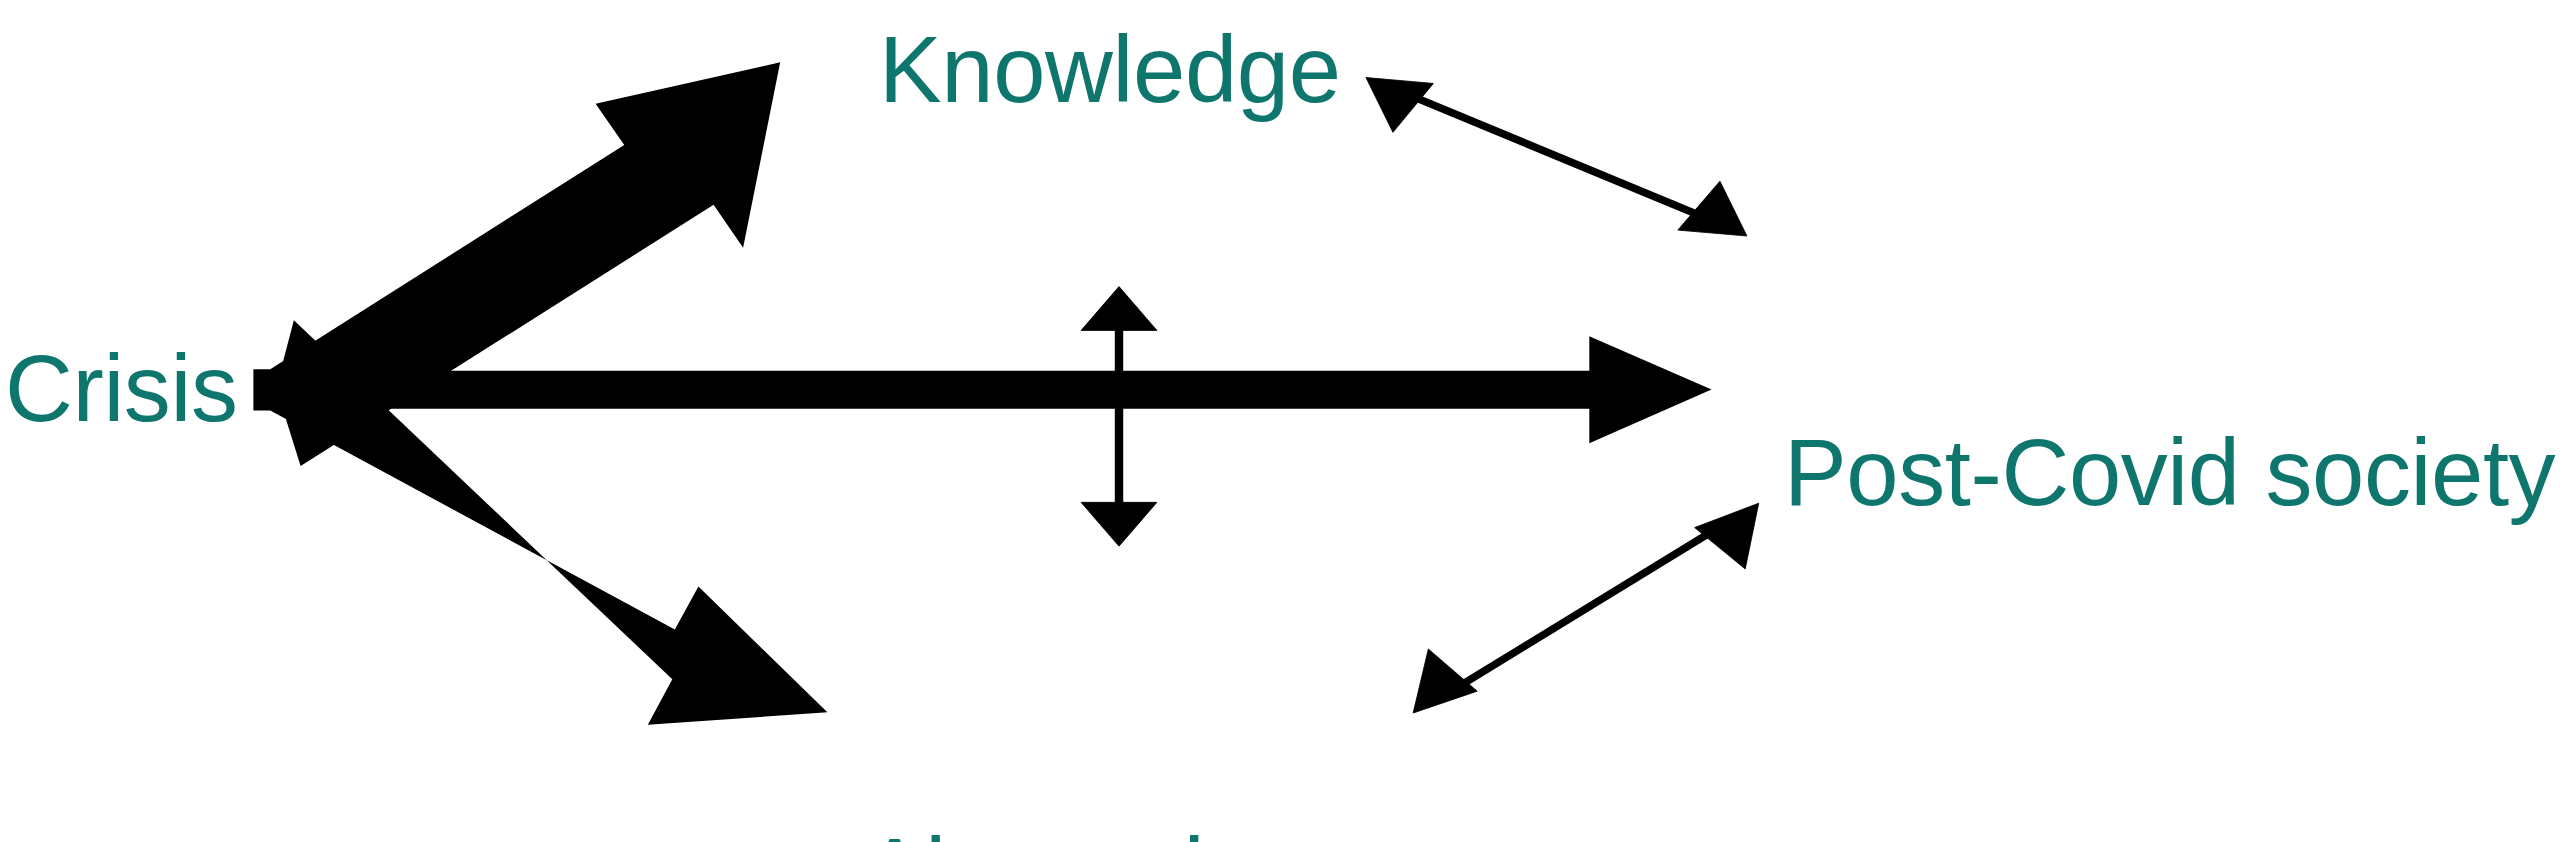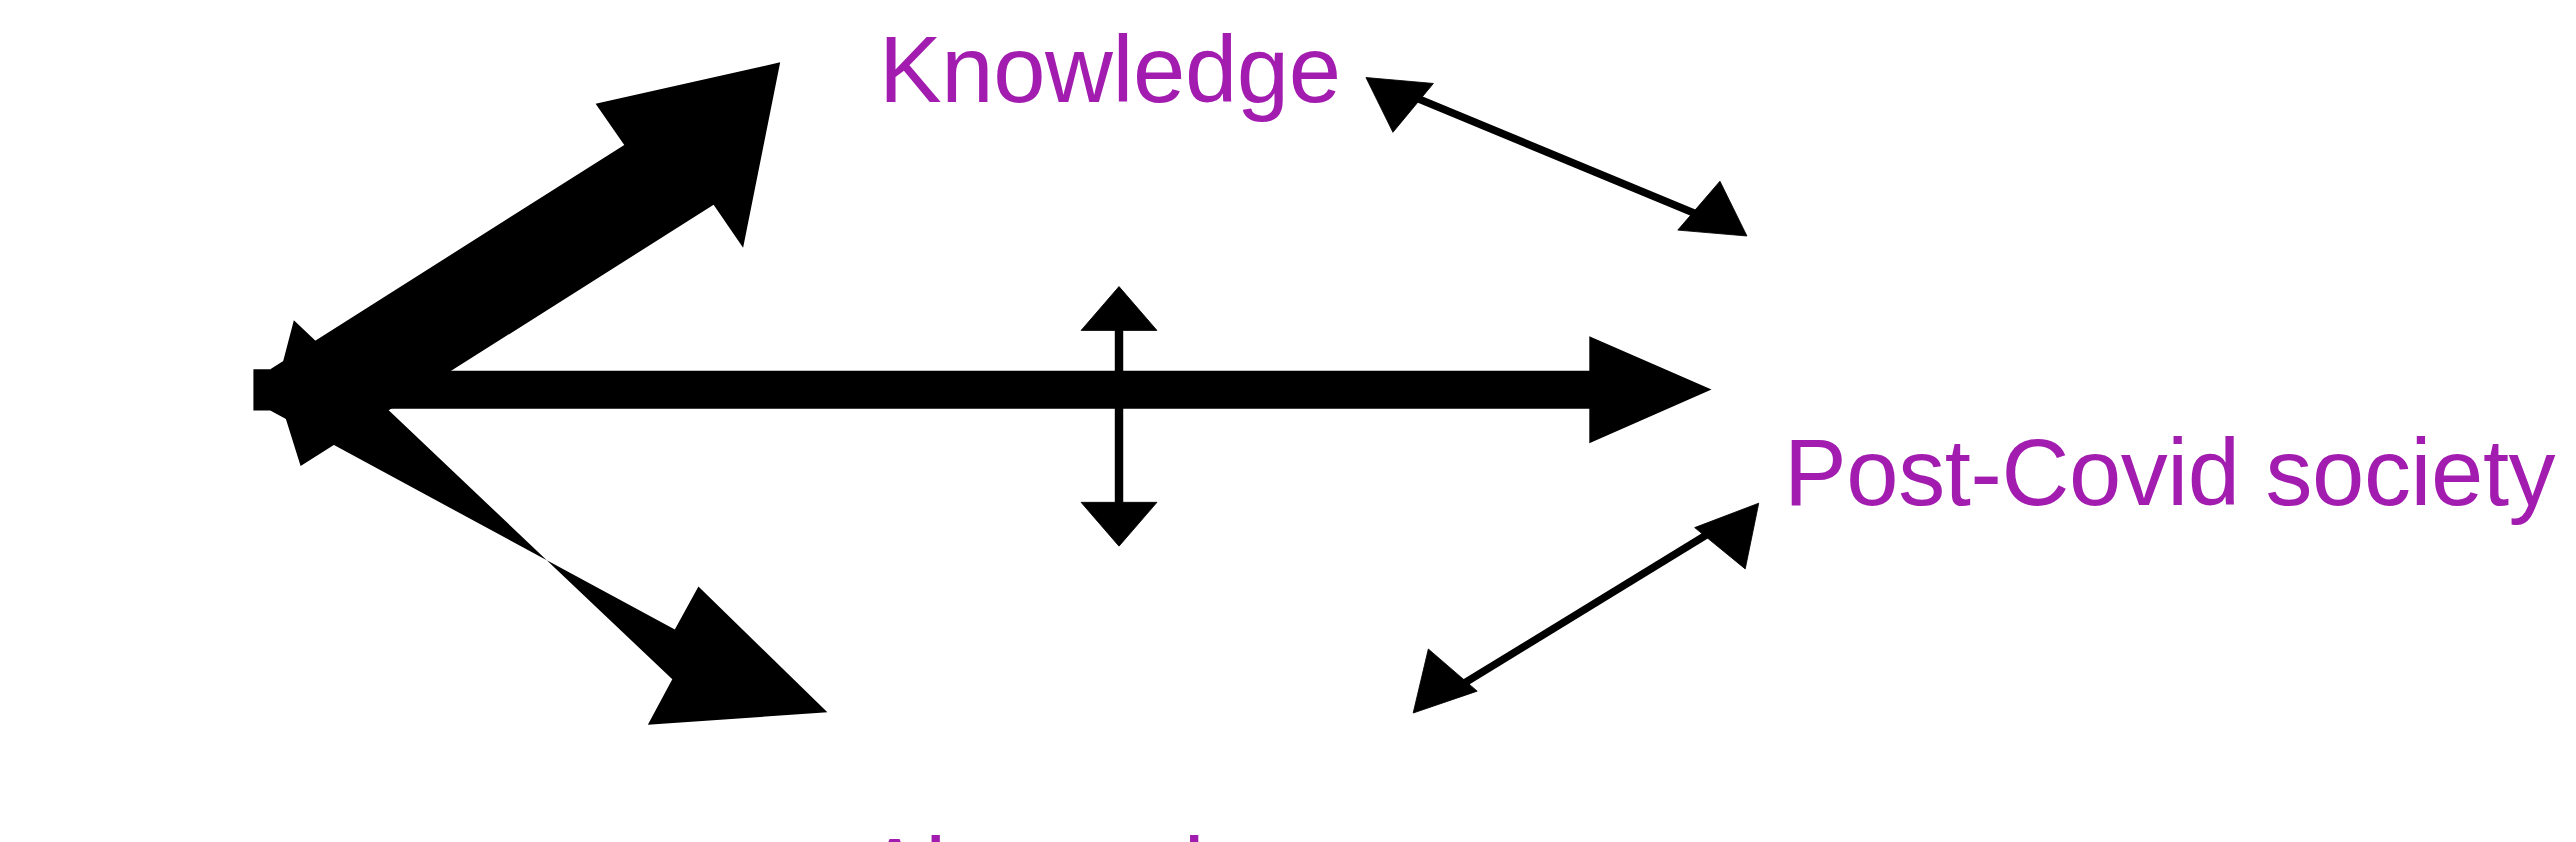--- a/index.html
+++ b/index.html
@@ -20,21 +20,21 @@
   #diagram-svg {
     position: absolute;
     top: 0;
     left: 0;
     width: 2576px;
     height: 842px;
     display: block;
   }
   .node-label {
     position: absolute;
-    color: #a21caf;
+    color: #0f766e;
     font-family: "Liberation Sans", sans-serif;
     font-weight: 400;
     line-height: 1.18;
     white-space: pre;
     letter-spacing: -0.4px;
   }
   #label-crisis {
     left: 5px;
     top: 334px;
     font-size: 94px;
@@ -86,20 +86,21 @@
     </g>
 
     <g fill="#000000" stroke="#000000">
       <line x1="1327" y1="378" x2="1327" y2="612" stroke-width="10"></line>
       <polygon points="1327,340 1372,392 1282,392" stroke-width="1"></polygon>
       <polygon points="1327,648 1282,596 1372,596" stroke-width="1"></polygon>
     </g>
 
   </svg>
 
+  <div class="node-label" id="label-crisis">Crisis</div>
 
   <div class="node-label" id="label-knowledge">Knowledge</div>
 
   <div class="node-label" id="label-alternative">
     <span class="node-line">Alternative</span>
     
   </div>
 
   <div class="node-label" id="label-sustainable">
     <span class="node-line">Post-Covid society</span>

